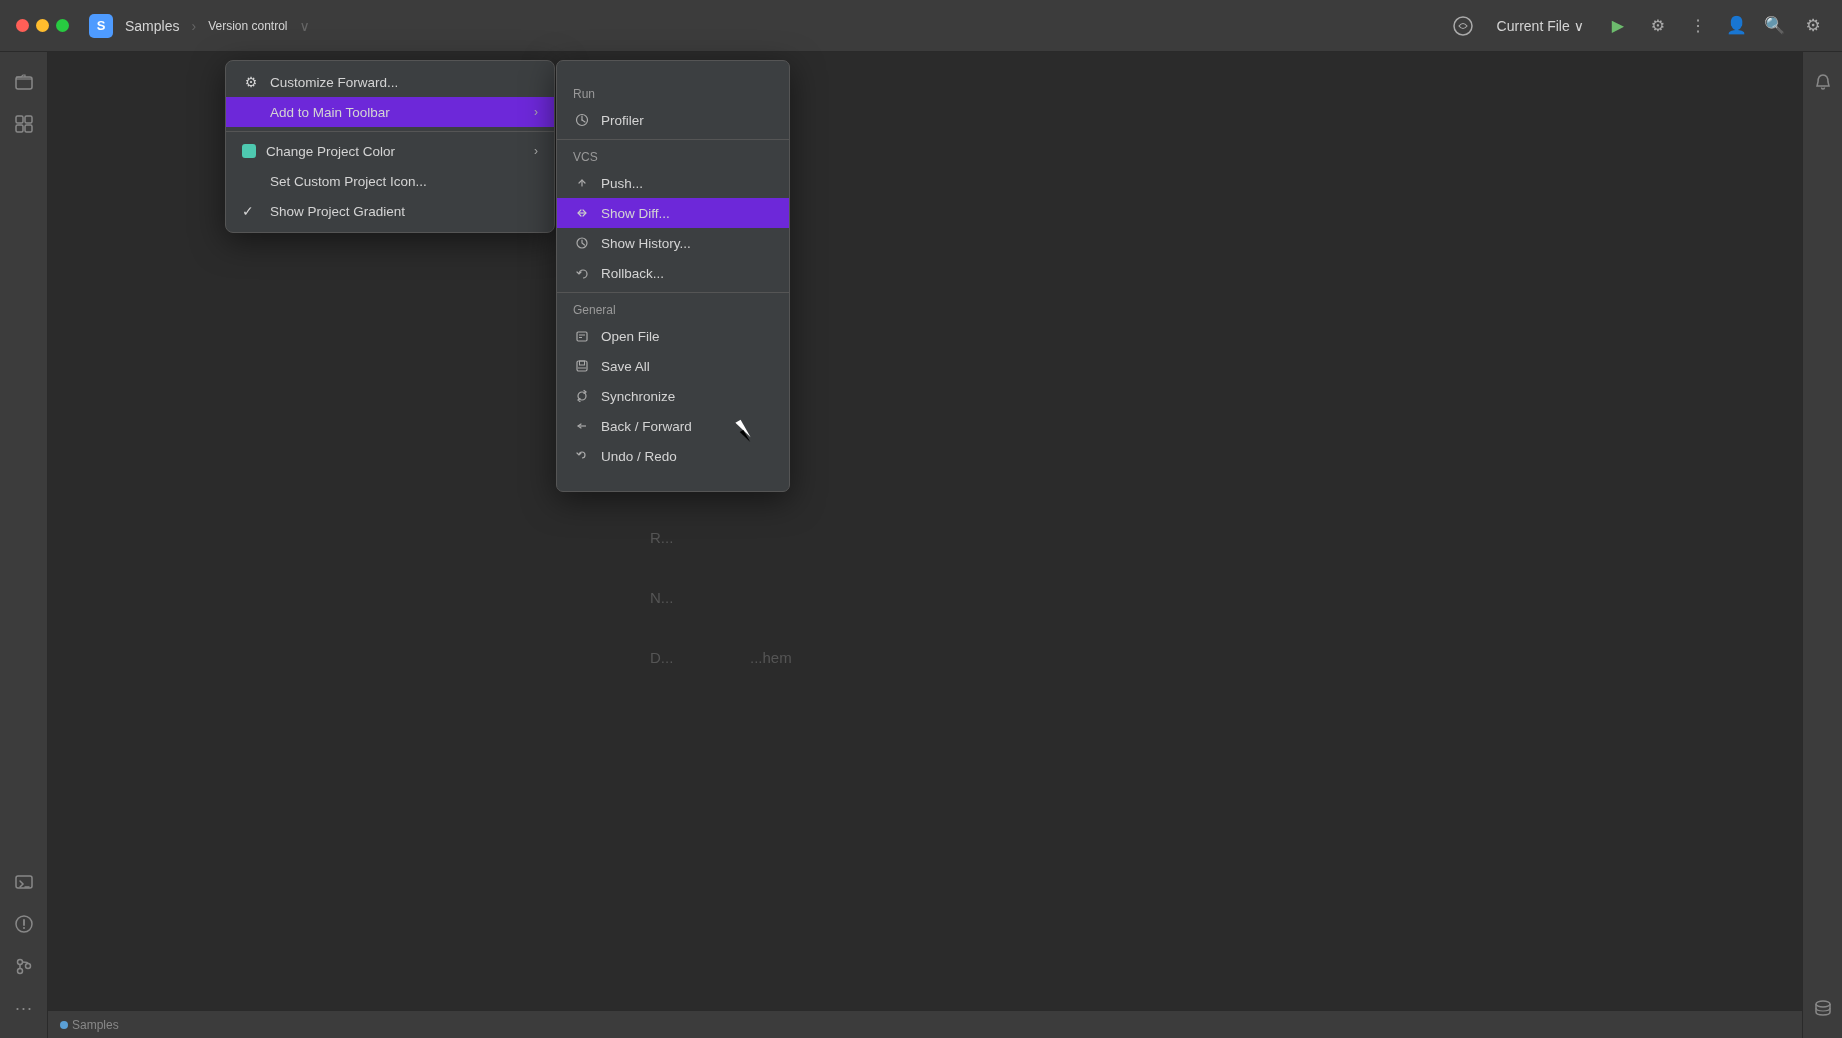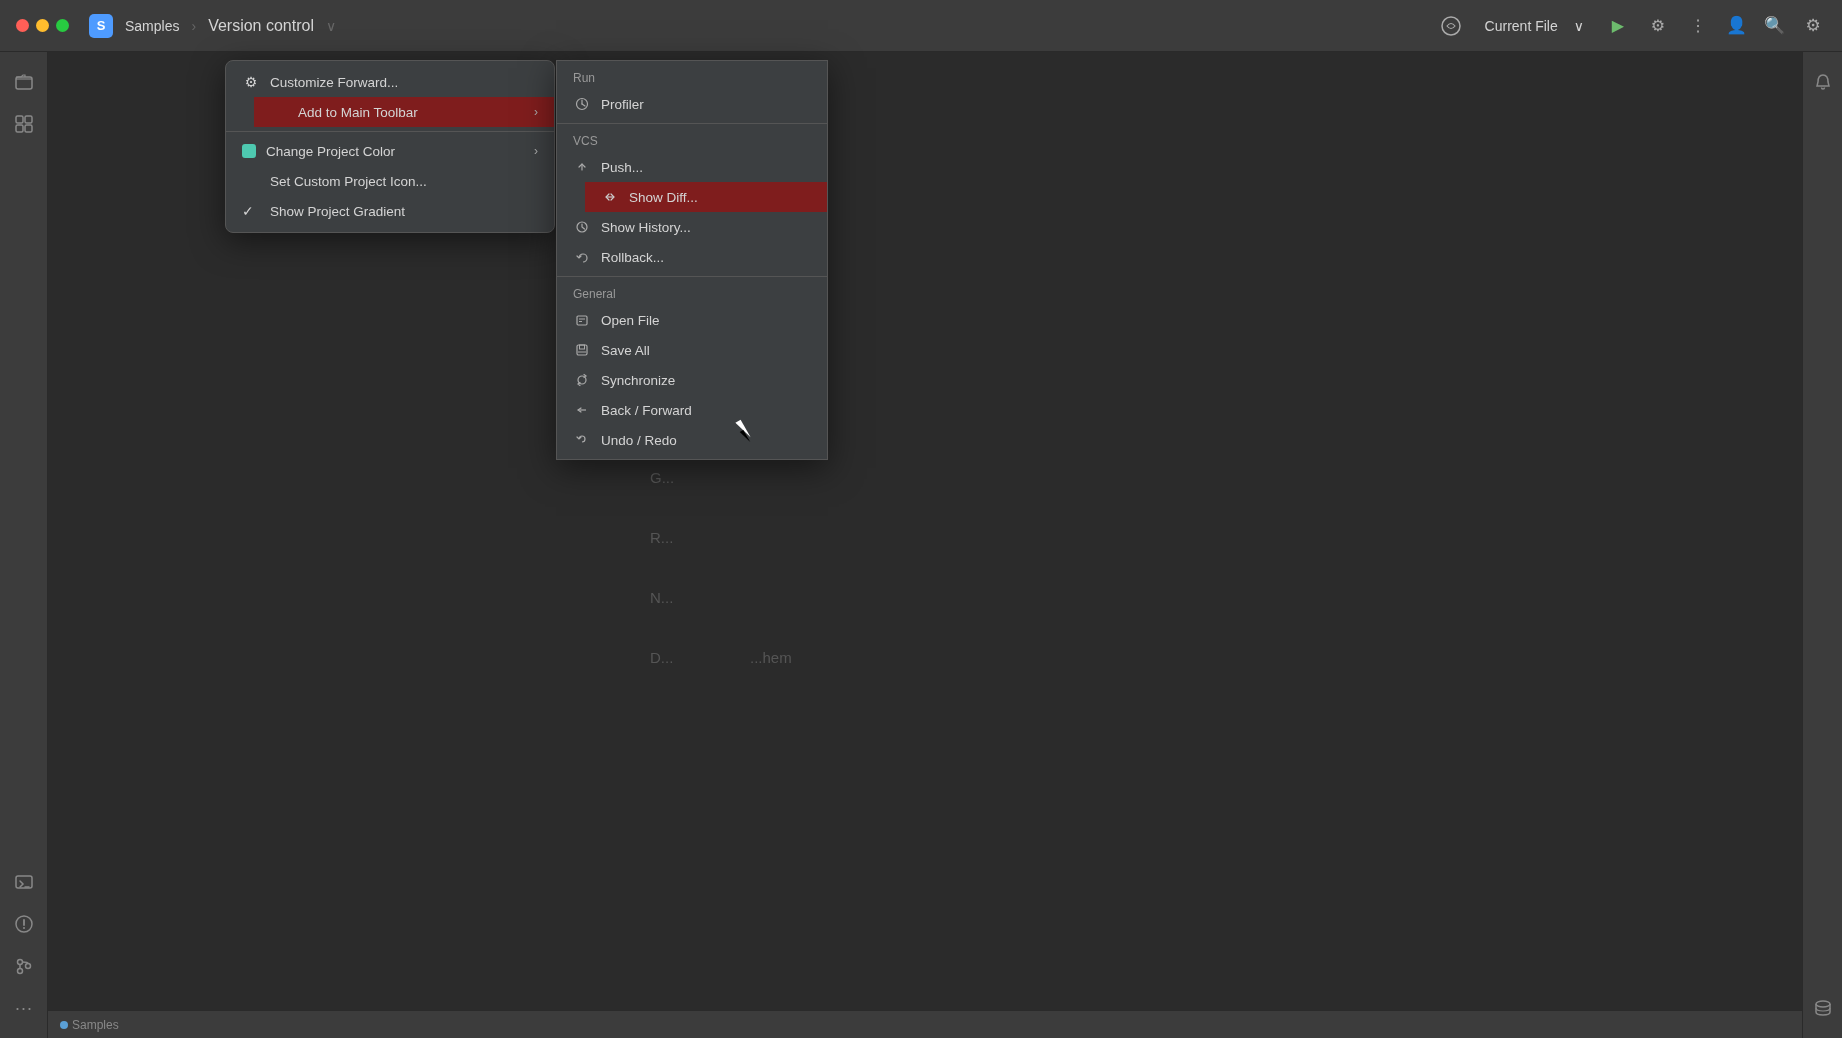--- a/index.html
+++ b/index.html
@@ -53,36 +53,36 @@
       color: #d4d4d4;
       font-size: 14px;
       font-weight: 500;
     }
     .titlebar-divider {
       color: #666;
       font-size: 14px;
     }
     .version-control {
       color: #d4d4d4;
-      font-size: 16px;
+      font-size: 12px;
     }
     .titlebar-spacer { flex: 1; }
     .ai-icon {
       width: 28px;
       height: 28px;
       display: flex;
       align-items: center;
       justify-content: center;
       color: #aaa;
       font-size: 18px;
     }
     .current-file-btn {
       display: flex;
       align-items: center;
-      gap: 16px;
+      gap: 4px;
       background: transparent;
       border: none;
       color: #d4d4d4;
       font-size: 14px;
       cursor: pointer;
       padding: 4px 8px;
       border-radius: 4px;
     }
     .run-btn {
       width: 28px;
@@ -226,22 +226,21 @@
       display: flex;
       align-items: center;
       padding: 6px 16px;
       font-size: 13.5px;
       color: #d4d4d4;
       cursor: pointer;
       gap: 10px;
       min-height: 30px;
     }
     .menu-item.highlighted {
-      background: #7f1d1d;
-      margin-left: 28px;
+      background: #6d28d9;
     }
     .menu-item-icon {
       width: 18px;
       height: 18px;
       display: flex;
       align-items: center;
       justify-content: center;
       font-size: 14px;
       flex-shrink: 0;
     }
@@ -270,26 +269,26 @@
       height: 1px;
       background: #555;
       margin: 4px 0;
     }
 
     
     .context-menu-right {
       position: absolute;
       top: 60px;
       left: 556px;
-      width: 272px;
+      width: 234px;
       background: #3c3f41;
       border: 1px solid #555;
-      border-radius: 0;
+      border-radius: 7px;
       box-shadow: 0 8px 32px rgba(0,0,0,0.5);
-      padding: 4px 0;
+      padding: 20px 0;
       z-index: 100;
     }
     .menu-section-header {
       padding: 6px 16px 4px 16px;
       font-size: 12px;
       color: #999;
       font-weight: 500;
     }
     .menu-item-icon-small {
       width: 18px;

